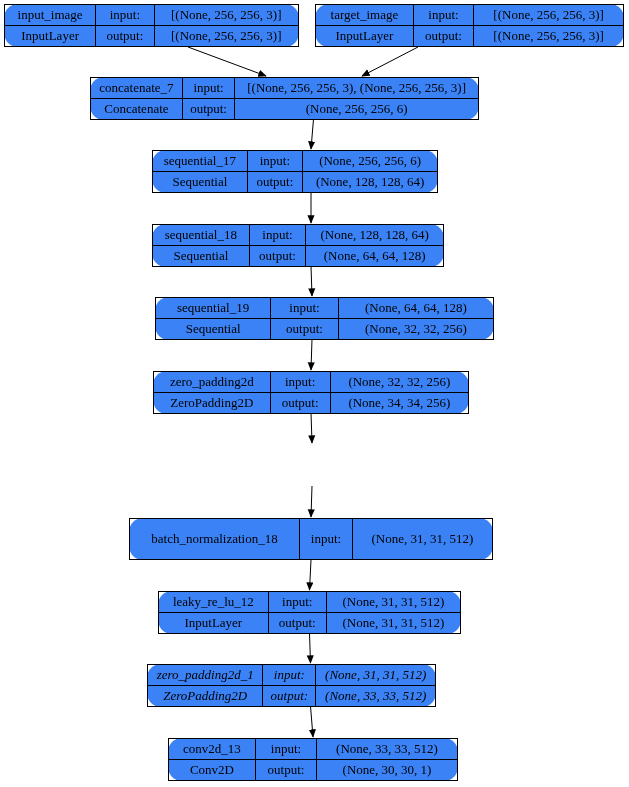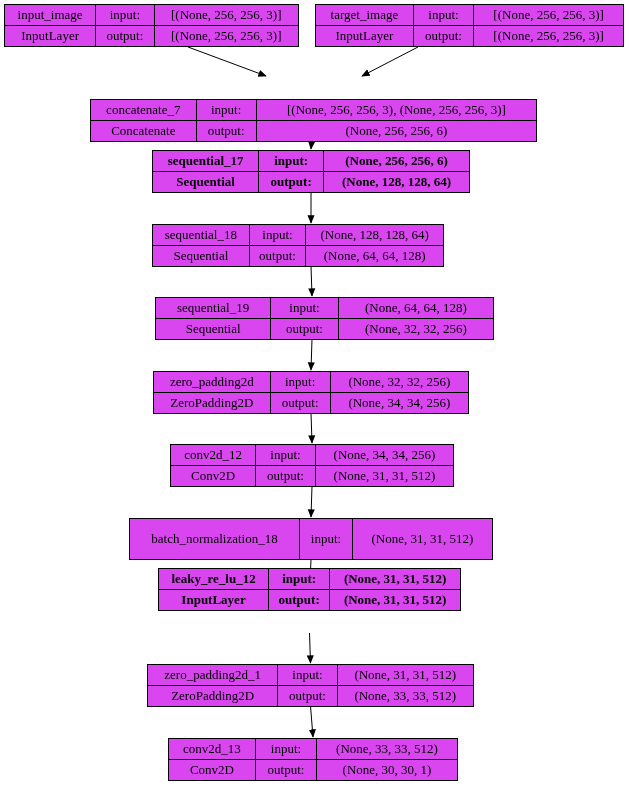--- a/index.html
+++ b/index.html
@@ -13,22 +13,23 @@
   }
   .edges-layer {
     position: absolute;
     left: 0; top: 0;
     width: 629px; height: 787px;
     pointer-events: none;
   }
   table.node {
     position: absolute;
     border-collapse: collapse;
-    background: #d946ef;
+    background: #3b82f6;
     table-layout: auto;
+    border-radius: 14px;
   }
   table.node td {
     border: 1px solid #000000;
     padding: 1px 6px;
     height: 18px;
     text-align: center;
     vertical-align: middle;
     white-space: nowrap;
     font-size: 13px;
     color: #000000;
@@ -79,35 +80,35 @@
       <td>input:</td>
       <td>[(None, 256, 256, 3)]</td>
     </tr>
     <tr>
       <td>InputLayer</td>
       <td>output:</td>
       <td>[(None, 256, 256, 3)]</td>
     </tr>
   </tbody>
     </table>
-    <table class="node" style="left: 90px; top: 77px; width: 447px; height: 42px; margin-top: 22px;">
+    <table class="node" style="left: 90px; top: 77px; width: 389px; height: 42px;">
     <tbody>
         <tr>
       <td>concatenate_7</td>
       <td>input:</td>
       <td>[(None, 256, 256, 3), (None, 256, 256, 3)]</td>
     </tr>
     <tr>
       <td>Concatenate</td>
       <td>output:</td>
       <td>(None, 256, 256, 6)</td>
     </tr>
   </tbody>
     </table>
-    <table class="node" style="left: 152px; top: 150px; width: 318px; height: 42px; font-weight: bold;">
+    <table class="node" style="left: 152px; top: 150px; width: 286px; height: 42px;">
     <tbody>
         <tr>
       <td>sequential_17</td>
       <td>input:</td>
       <td>(None, 256, 256, 6)</td>
     </tr>
     <tr>
       <td>Sequential</td>
       <td>output:</td>
       <td>(None, 128, 128, 64)</td>
@@ -149,58 +150,44 @@
       <td>input:</td>
       <td>(None, 32, 32, 256)</td>
     </tr>
     <tr>
       <td>ZeroPadding2D</td>
       <td>output:</td>
       <td>(None, 34, 34, 256)</td>
     </tr>
   </tbody>
     </table>
-    <table class="node" style="left: 170px; top: 444px; width: 284px; height: 42px;">
-    <tbody>
-        <tr>
-      <td>conv2d_12</td>
-      <td>input:</td>
-      <td>(None, 34, 34, 256)</td>
-    </tr>
-    <tr>
-      <td>Conv2D</td>
-      <td>output:</td>
-      <td>(None, 31, 31, 512)</td>
-    </tr>
-  </tbody>
-    </table>
     <table class="node" style="left: 129px; top: 518px; width: 364px; height: 42px;">
     <tbody>
         <tr>
       <td>batch_normalization_18</td>
       <td>input:</td>
       <td>(None, 31, 31, 512)</td>
     </tr>
   </tbody>
     </table>
-    <table class="node" style="left: 158px; top: 568px; width: 303px; height: 42px; font-weight: bold;">
+    <table class="node" style="left: 158px; top: 591px; width: 303px; height: 42px;">
     <tbody>
         <tr>
       <td>leaky_re_lu_12</td>
       <td>input:</td>
       <td>(None, 31, 31, 512)</td>
     </tr>
     <tr>
       <td>InputLayer</td>
       <td>output:</td>
       <td>(None, 31, 31, 512)</td>
     </tr>
   </tbody>
     </table>
-    <table class="node" style="left: 147px; top: 664px; width: 327px; height: 42px;">
+    <table class="node" style="left: 147px; top: 664px; width: 289px; height: 42px; font-style: italic;">
     <tbody>
         <tr>
       <td>zero_padding2d_1</td>
       <td>input:</td>
       <td>(None, 31, 31, 512)</td>
     </tr>
     <tr>
       <td>ZeroPadding2D</td>
       <td>output:</td>
       <td>(None, 33, 33, 512)</td>

